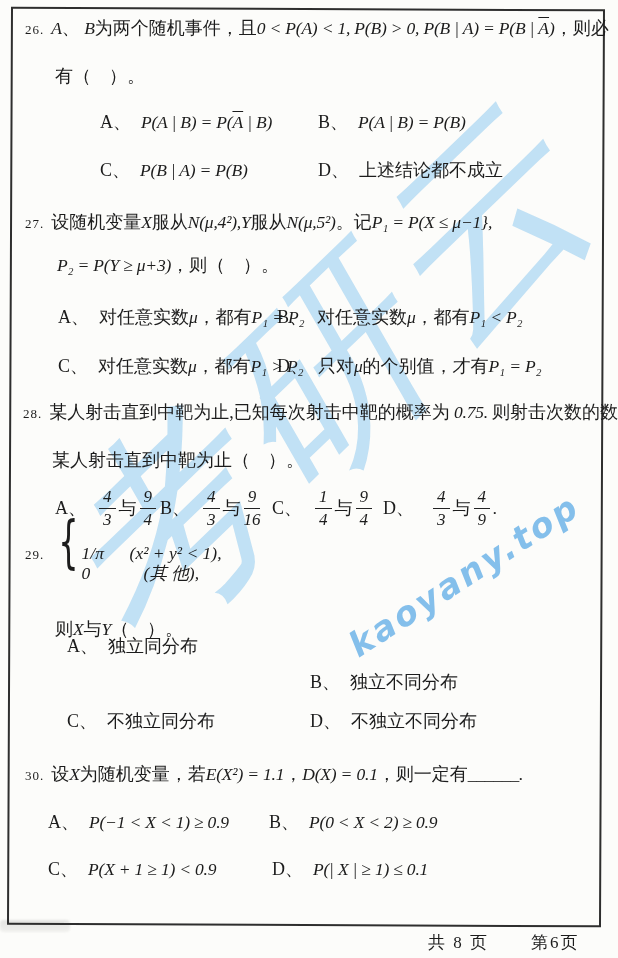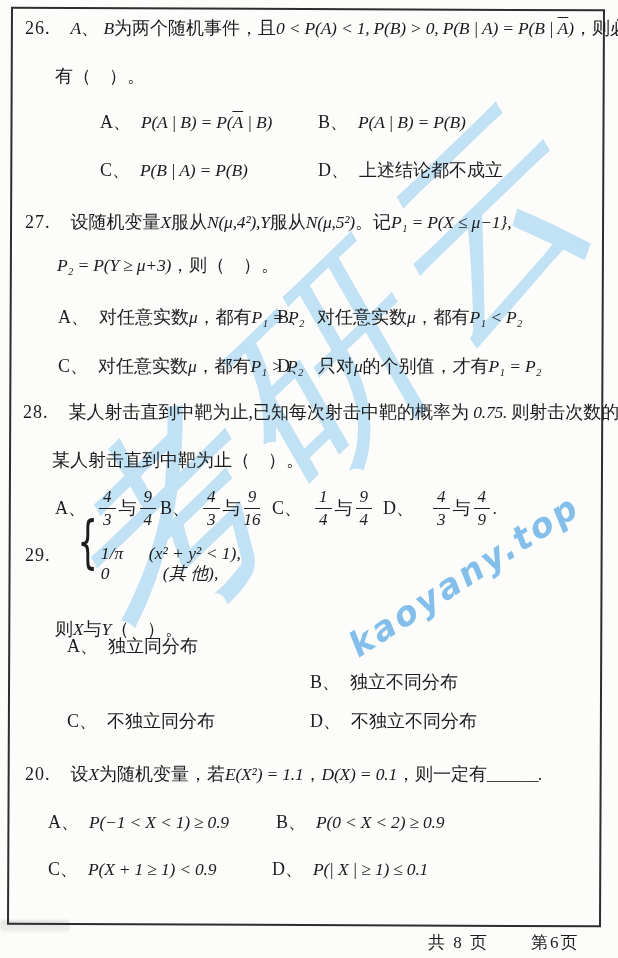--- a/index.html
+++ b/index.html
@@ -25,21 +25,21 @@
     color:rgba(110,180,232,.85);letter-spacing:3px;
     transform:rotate(-33deg);transform-origin:0 50%;
     font-family:"DejaVu Sans",sans-serif;
   }
   .smudge{
     position:absolute;left:0;top:920px;width:70px;height:12px;z-index:0;
     background:linear-gradient(#d9d9d7,#ecece9);opacity:.7;border-radius:4px;filter:blur(1px);
   }
   
   .line{position:absolute;white-space:nowrap;z-index:2;line-height:24px;}
-  .qnum{font-size:18px;margin-right:20px;letter-spacing:1px;}
+  .qnum{font-size:13px;margin-right:7px;letter-spacing:1px;}
   .optlabel{font-size:18px;margin-right:10px;}
   .seg-c{font-size:18px;font-style:normal;}
   .seg-m{font-size:17.5px;font-style:italic;letter-spacing:-.2px;}
   .seg-o{font-size:17.5px;font-style:italic;text-decoration:overline;}
   
   .frac{display:inline-flex;flex-direction:column;align-items:center;
         vertical-align:middle;line-height:1.15;font-size:17px;margin:0 3px;font-style:italic;}
   .fnum{border-bottom:1.4px solid #222;padding:0 4px 1px;}
   .fden{padding-top:1px;}
   .opt-frac{display:flex;align-items:center;height:50px;}
@@ -187,26 +187,26 @@
   <span class="optlabel">B、</span><span><span class="seg-c">独立不同分布</span></span>
 </div>
 <div class="line" style="left:67px;top:709px">
   <span class="optlabel">C、</span><span><span class="seg-c">不独立同分布</span></span>
 </div>
 <div class="line" style="left:310px;top:709px">
   <span class="optlabel">D、</span><span><span class="seg-c">不独立不同分布</span></span>
 </div>
 
 <div class="line" style="left:25px;top:762px">
-  <span class="qnum">20.</span><span><span class="seg-c">设</span><span class="seg-m">X</span><span class="seg-c">为随机变量，若</span><span class="seg-m">E(X²) = 1.1</span><span class="seg-c">，</span><span class="seg-m">D(X) = 0.1</span><span class="seg-c">，则一定有</span><span class="seg-m">______.</span></span>
+  <span class="qnum">30.</span><span><span class="seg-c">设</span><span class="seg-m">X</span><span class="seg-c">为随机变量，若</span><span class="seg-m">E(X²) = 1.1</span><span class="seg-c">，</span><span class="seg-m">D(X) = 0.1</span><span class="seg-c">，则一定有</span><span class="seg-m">______.</span></span>
 </div>
 <div class="line" style="left:48px;top:810px">
   <span class="optlabel">A、</span><span><span class="seg-m">P(−1 &lt; X &lt; 1) ≥ 0.9</span></span>
 </div>
-<div class="line" style="left:276px;top:810px">
+<div class="line" style="left:269px;top:810px">
   <span class="optlabel">B、</span><span><span class="seg-m">P(0 &lt; X &lt; 2) ≥ 0.9</span></span>
 </div>
 <div class="line" style="left:48px;top:857px">
   <span class="optlabel">C、</span><span><span class="seg-m">P(X + 1 ≥ 1) &lt; 0.9</span></span>
 </div>
 <div class="line" style="left:272px;top:857px">
   <span class="optlabel">D、</span><span><span class="seg-m">P(| X | ≥ 1) ≤ 0.1</span></span>
 </div>
 
 <div class="footer-item" style="left:428px;top:931px">共 8 页</div>

